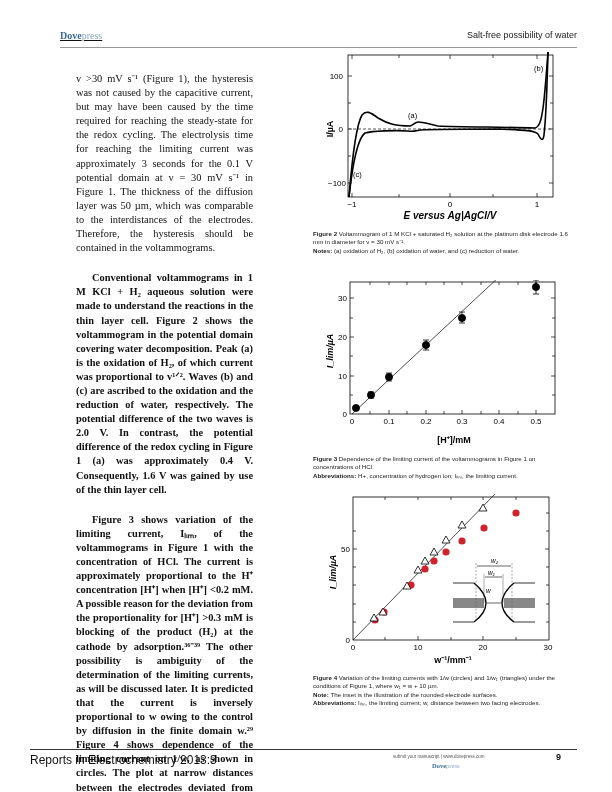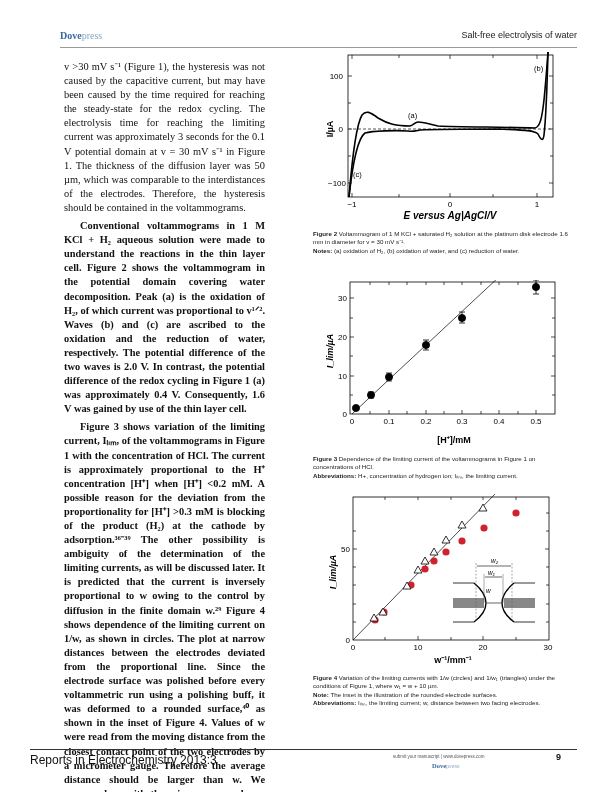--- a/index.html
+++ b/index.html
@@ -1,43 +1,43 @@
 <!DOCTYPE html>
 <html><head>
 <meta charset="utf-8">
 <style>
   html, body { margin:0; padding:0; background:#fff; }
   body { width:612px; height:792px; position:relative; overflow:hidden; font-family:"Liberation Serif", serif; color:#111; }
   .hdr-rule { position:absolute; left:60px; right:35px; top:47px; height:1px; background:#999; }
-  .hdr-left { position:absolute; left:60px; top:30px; font-size:10px; font-family:"Liberation Serif", serif; }
+  .hdr-left { position:absolute; left:60px; top:30px; font-size:10px; font-family:"Liberation Serif", serif;text-decoration:underline; }
   .hdr-left .dove { color:#3a6aa0; font-weight:bold; }
   .hdr-left .press { color:#8aa7c4; }
   .hdr-right { position:absolute; right:35px; top:30px; font-size:9px; font-family:"Liberation Sans", sans-serif; color:#222; }
   .body-col { position:absolute; left:60px; top:56px; width:209px; font-size:10.4px; line-height:14.1px; text-align:justify; }
-  .body-col p { margin:4px; }
+  .body-col p { margin:16px; }
   .body-col p.ind { text-indent:16px;font-weight:bold; }
   .fig { position:absolute; }
   .cap { position:absolute; left:313px; width:257px; font-family:"Liberation Sans", sans-serif; font-size:6.2px; line-height:8.4px; color:#222; }
   .cap b { font-weight:bold; }
   .foot-rule { position:absolute; left:30px; right:35px; top:749px; height:1px; background:#333; }
   .foot-left { position:absolute; left:30px; top:753px; font-family:"Liberation Sans", sans-serif; font-size:12px; }
   .foot-sub { position:absolute; left:393px; top:754px; font-family:"Liberation Sans", sans-serif; font-size:4.5px; color:#555; }
   .foot-page { position:absolute; left:556px; top:752px; font-family:"Liberation Sans", sans-serif; font-size:9px; font-weight:bold; }
   .foot-dove { position:absolute; left:432px; top:762px; font-size:6.5px; }
   .foot-dove .dove { color:#3a6aa0; font-weight:bold; }
   .foot-dove .press { color:#8aa7c4; }
   svg text { font-family:"Liberation Sans", sans-serif; }
 </style>
 </head>
 <body>
 
 <div class="hdr-left">
   <span class="dove">Dove</span><span class="press">press</span>
 </div>
-<div class="hdr-right">Salt-free electrolysis of water</div>
+<div class="hdr-right">Salt-free possibility of water</div>
 <div class="hdr-rule"></div>
 
 <div class="body-col">
   <p>v &gt;30 mV s⁻¹ (Figure 1), the hysteresis was not caused by the capacitive current, but may have been caused by the time required for reaching the steady-state for the redox cycling. The electrolysis time for reaching the limiting current was approximately 3 seconds for the 0.1 V potential domain at v = 30 mV s⁻¹ in Figure 1. The thickness of the diffusion layer was 50 µm, which was comparable to the interdistances of the electrodes. Therefore, the hysteresis should be contained in the voltammograms.</p>
   <p class="ind">Conventional voltammograms in 1 M KCl + H₂ aqueous solution were made to understand the reactions in the thin layer cell. Figure 2 shows the voltammogram in the potential domain covering water decomposition. Peak (a) is the oxidation of H₂, of which current was proportional to v¹ᐟ². Waves (b) and (c) are ascribed to the oxidation and the reduction of water, respectively. The potential difference of the two waves is 2.0 V. In contrast, the potential difference of the redox cycling in Figure 1 (a) was approximately 0.4 V. Consequently, 1.6 V was gained by use of the thin layer cell.</p>
   <p class="ind">Figure 3 shows variation of the limiting current, Iₗᵢₘ, of the voltammograms in Figure 1 with the concentration of HCl. The current is approximately proportional to the H⁺ concentration [H⁺] when [H⁺] &lt;0.2 mM. A possible reason for the deviation from the proportionality for [H⁺] &gt;0.3 mM is blocking of the product (H₂) at the cathode by adsorption.³⁶⁻³⁹ The other possibility is ambiguity of the determination of the limiting currents, as will be discussed later. It is predicted that the current is inversely proportional to w owing to the control by diffusion in the finite domain w.²⁹ Figure 4 shows dependence of the limiting current on 1/w, as shown in circles. The plot at narrow distances between the electrodes deviated from the proportional line. Since the electrode surface was polished before every voltammetric run using a polishing buff, it was deformed to a rounded surface,⁴⁰ as shown in the inset of Figure 4. Values of w were read from the moving distance from the closest contact point of the two electrodes by a micrometer gauge. Therefore the average distance should be larger than w. We measured w₂ with the microscope as shown in the inset, and obtained the curvature, from which we evaluated the effective interelectrode distance, w₁ = w + 10 µm. The plot of the limiting current with 1/w₁ (triangles) fell on the proportional line.</p>
 
 </div>
 
 <svg class="fig" style="left:310px;top:50px;" width="260" height="180" viewBox="310 50 260 180">

